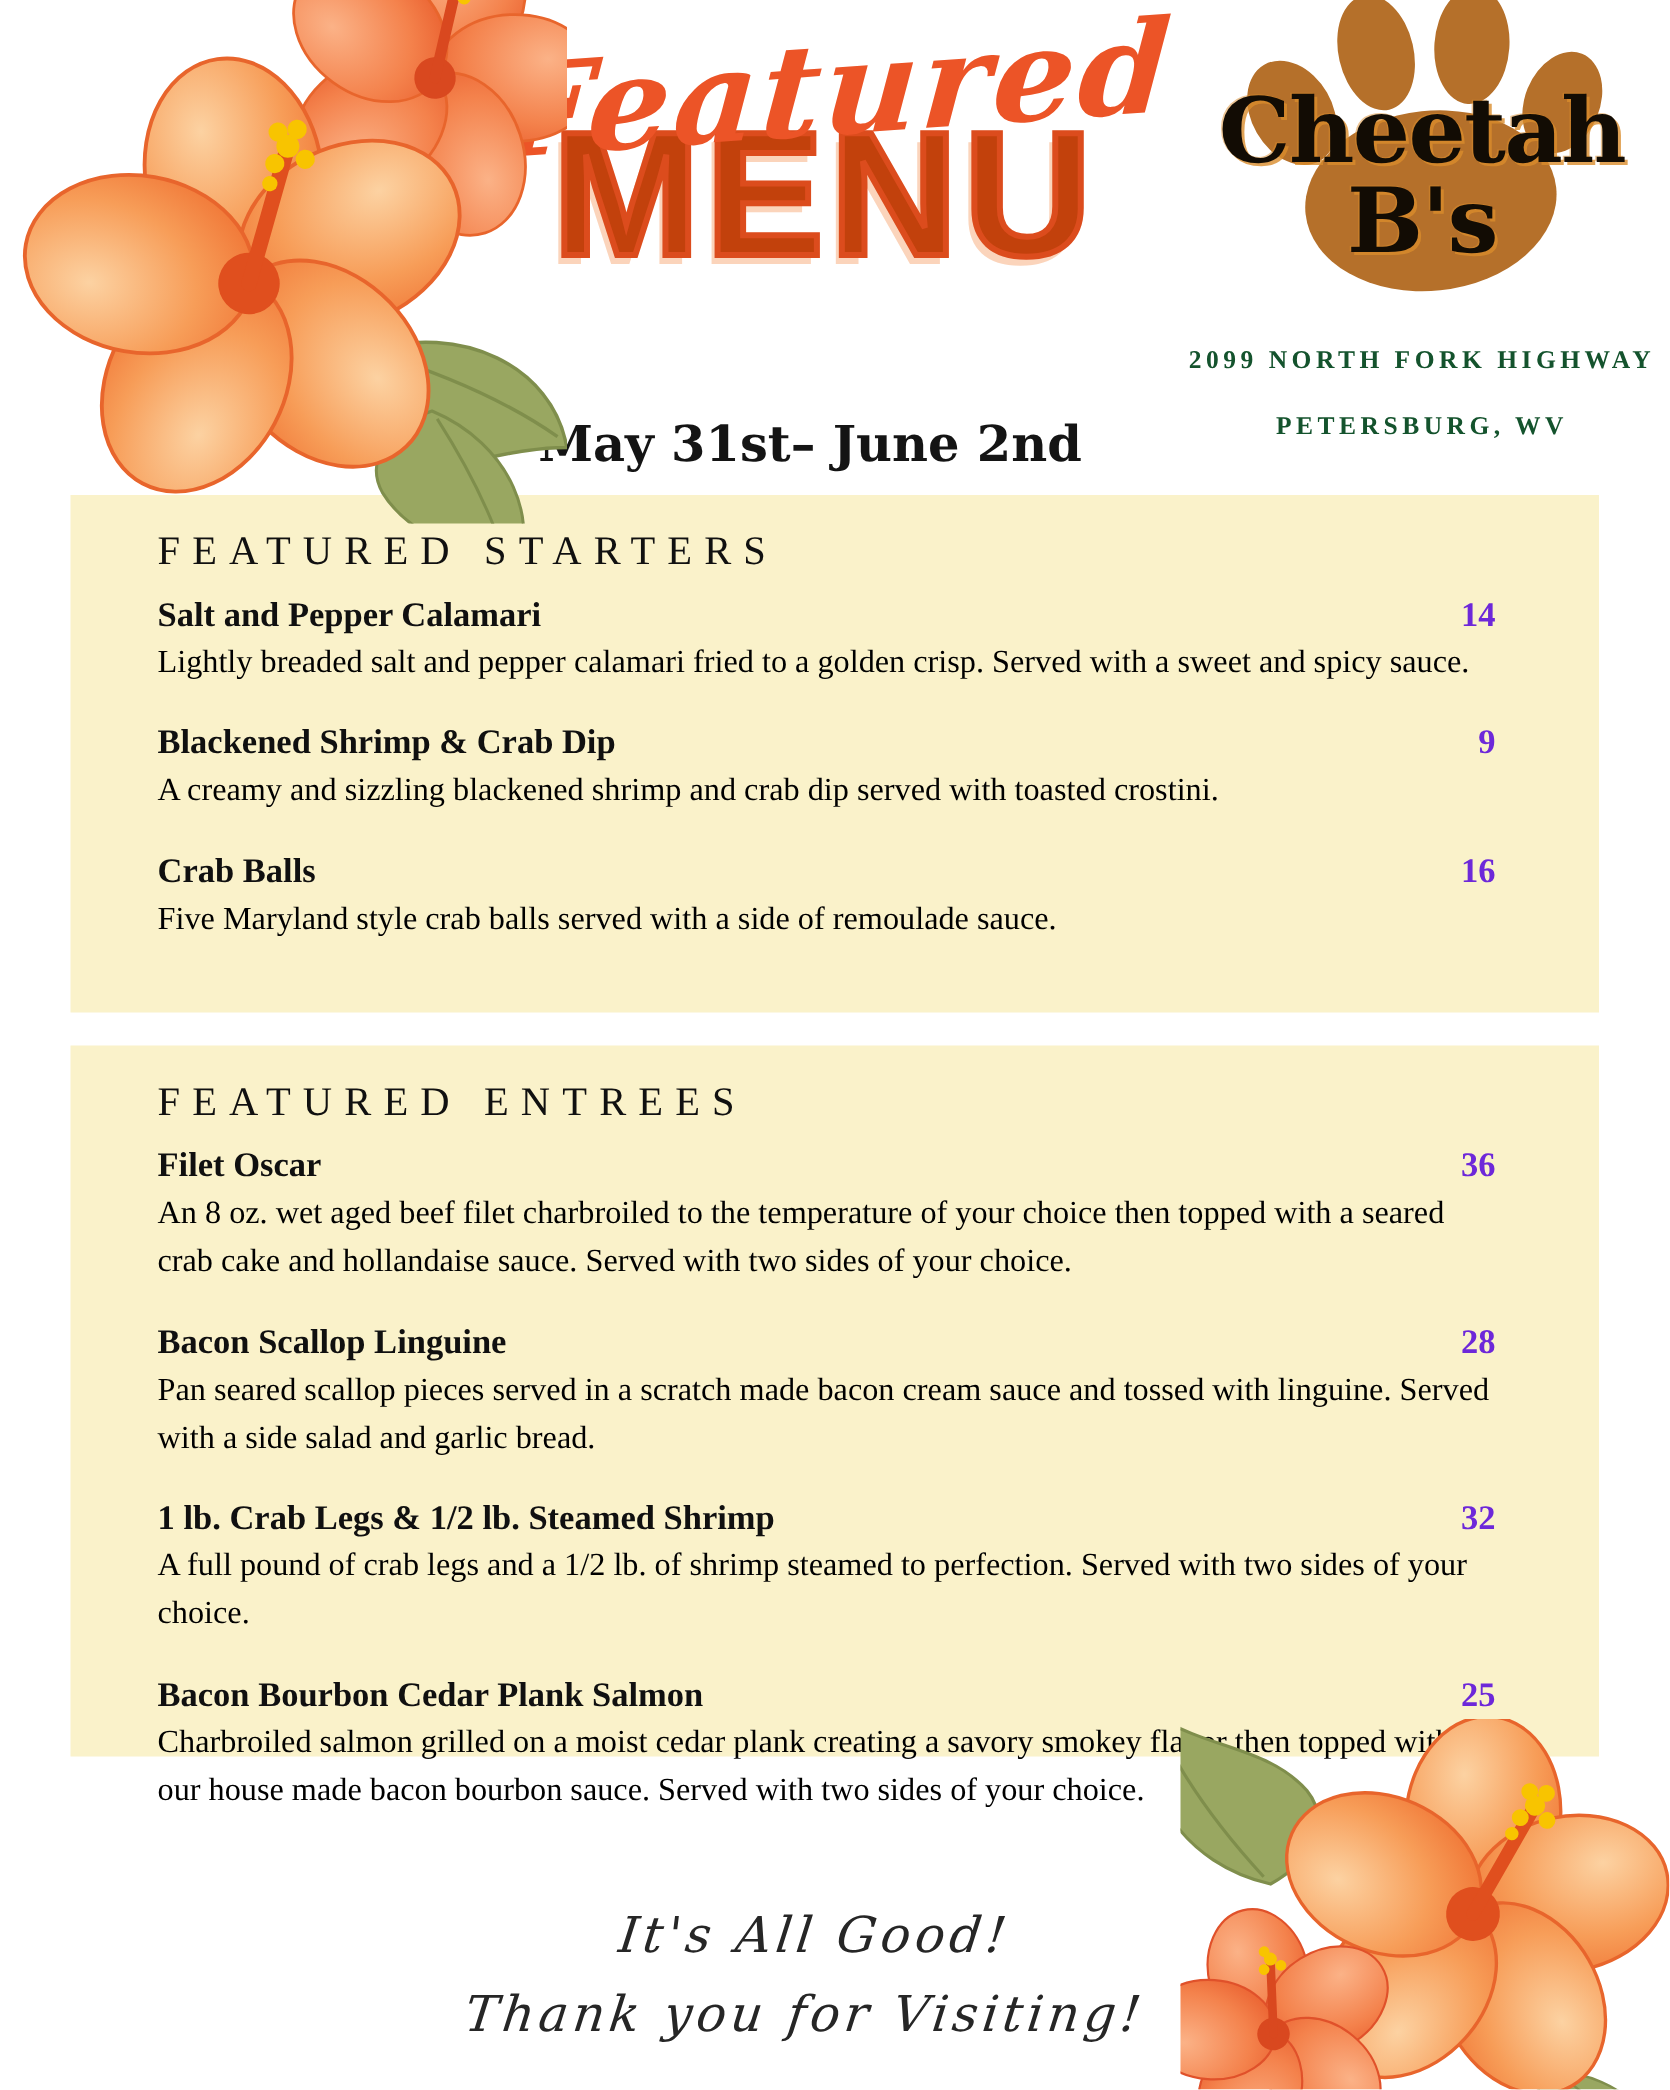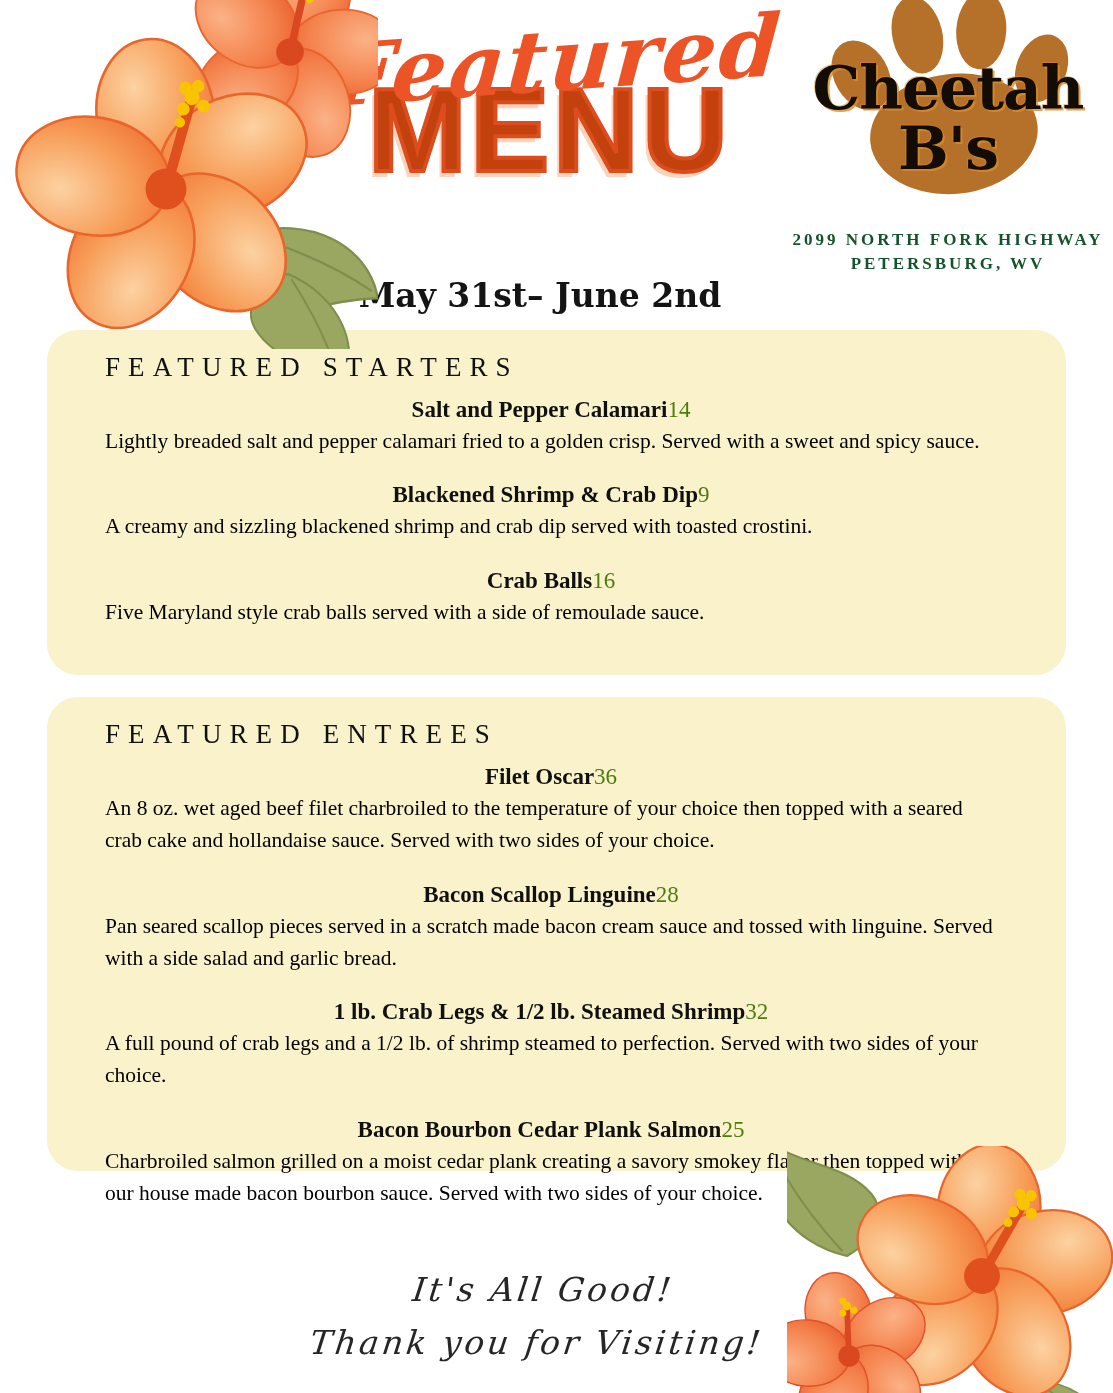--- a/index.html
+++ b/index.html
@@ -48,44 +48,43 @@
     font-size:60px;line-height:1;color:#120c04;
     text-shadow:2px 2px 0 rgba(217,140,44,0.8), -1px -1px 0 rgba(217,140,44,0.5);
     letter-spacing:-1px;
   }
   .brand-addr{
     position:relative;z-index:1;
     font-family:"Liberation Serif", serif;font-weight:bold;
     font-size:17px;letter-spacing:3px;color:#14532d;
   }
   .brand-addr.line1{margin-top:52px;}
-  .brand-addr.line2{margin-top:4px;}
+  .brand-addr.line2{margin-top:24px;}
 
   
   .panel{
     position:absolute;left:47px;width:1019px;
     background:#faf2ca;
     box-sizing:border-box;
     padding:22px 69px 0 58px;
     z-index:1;
-    border-radius:31px;
   }
   .panel-starters{top:330px;height:345px;}
   .panel-entrees{top:697px;height:474px;}
   .section-title{
     margin:0 0 14px 0;
     font-family:"Liberation Serif", serif;
     font-weight:normal;
     font-size:27px;letter-spacing:0.30em;
     color:#101010;
   }
   .menu-item{margin-bottom:25px;}
-  .item-head{display:flex;justify-content:center;align-items:baseline;}
+  .item-head{display:flex;justify-content:space-between;align-items:baseline;}
   .item-name{font-weight:bold;font-size:23px;color:#101010;}
-  .item-price{font-weight:normal;font-size:23px;color:#4d7c0f;}
+  .item-price{font-weight:bold;font-size:23px;color:#6d28d9;}
   .item-desc{
     font-size:21.5px;line-height:1.5;color:#000000;
     max-width:895px;margin-top:2px;
   }
 
   
   .footer{
     position:absolute;left:260px;top:1270px;width:560px;
     text-align:center;z-index:2;
     font-family:"DejaVu Serif", serif;font-style:italic;

